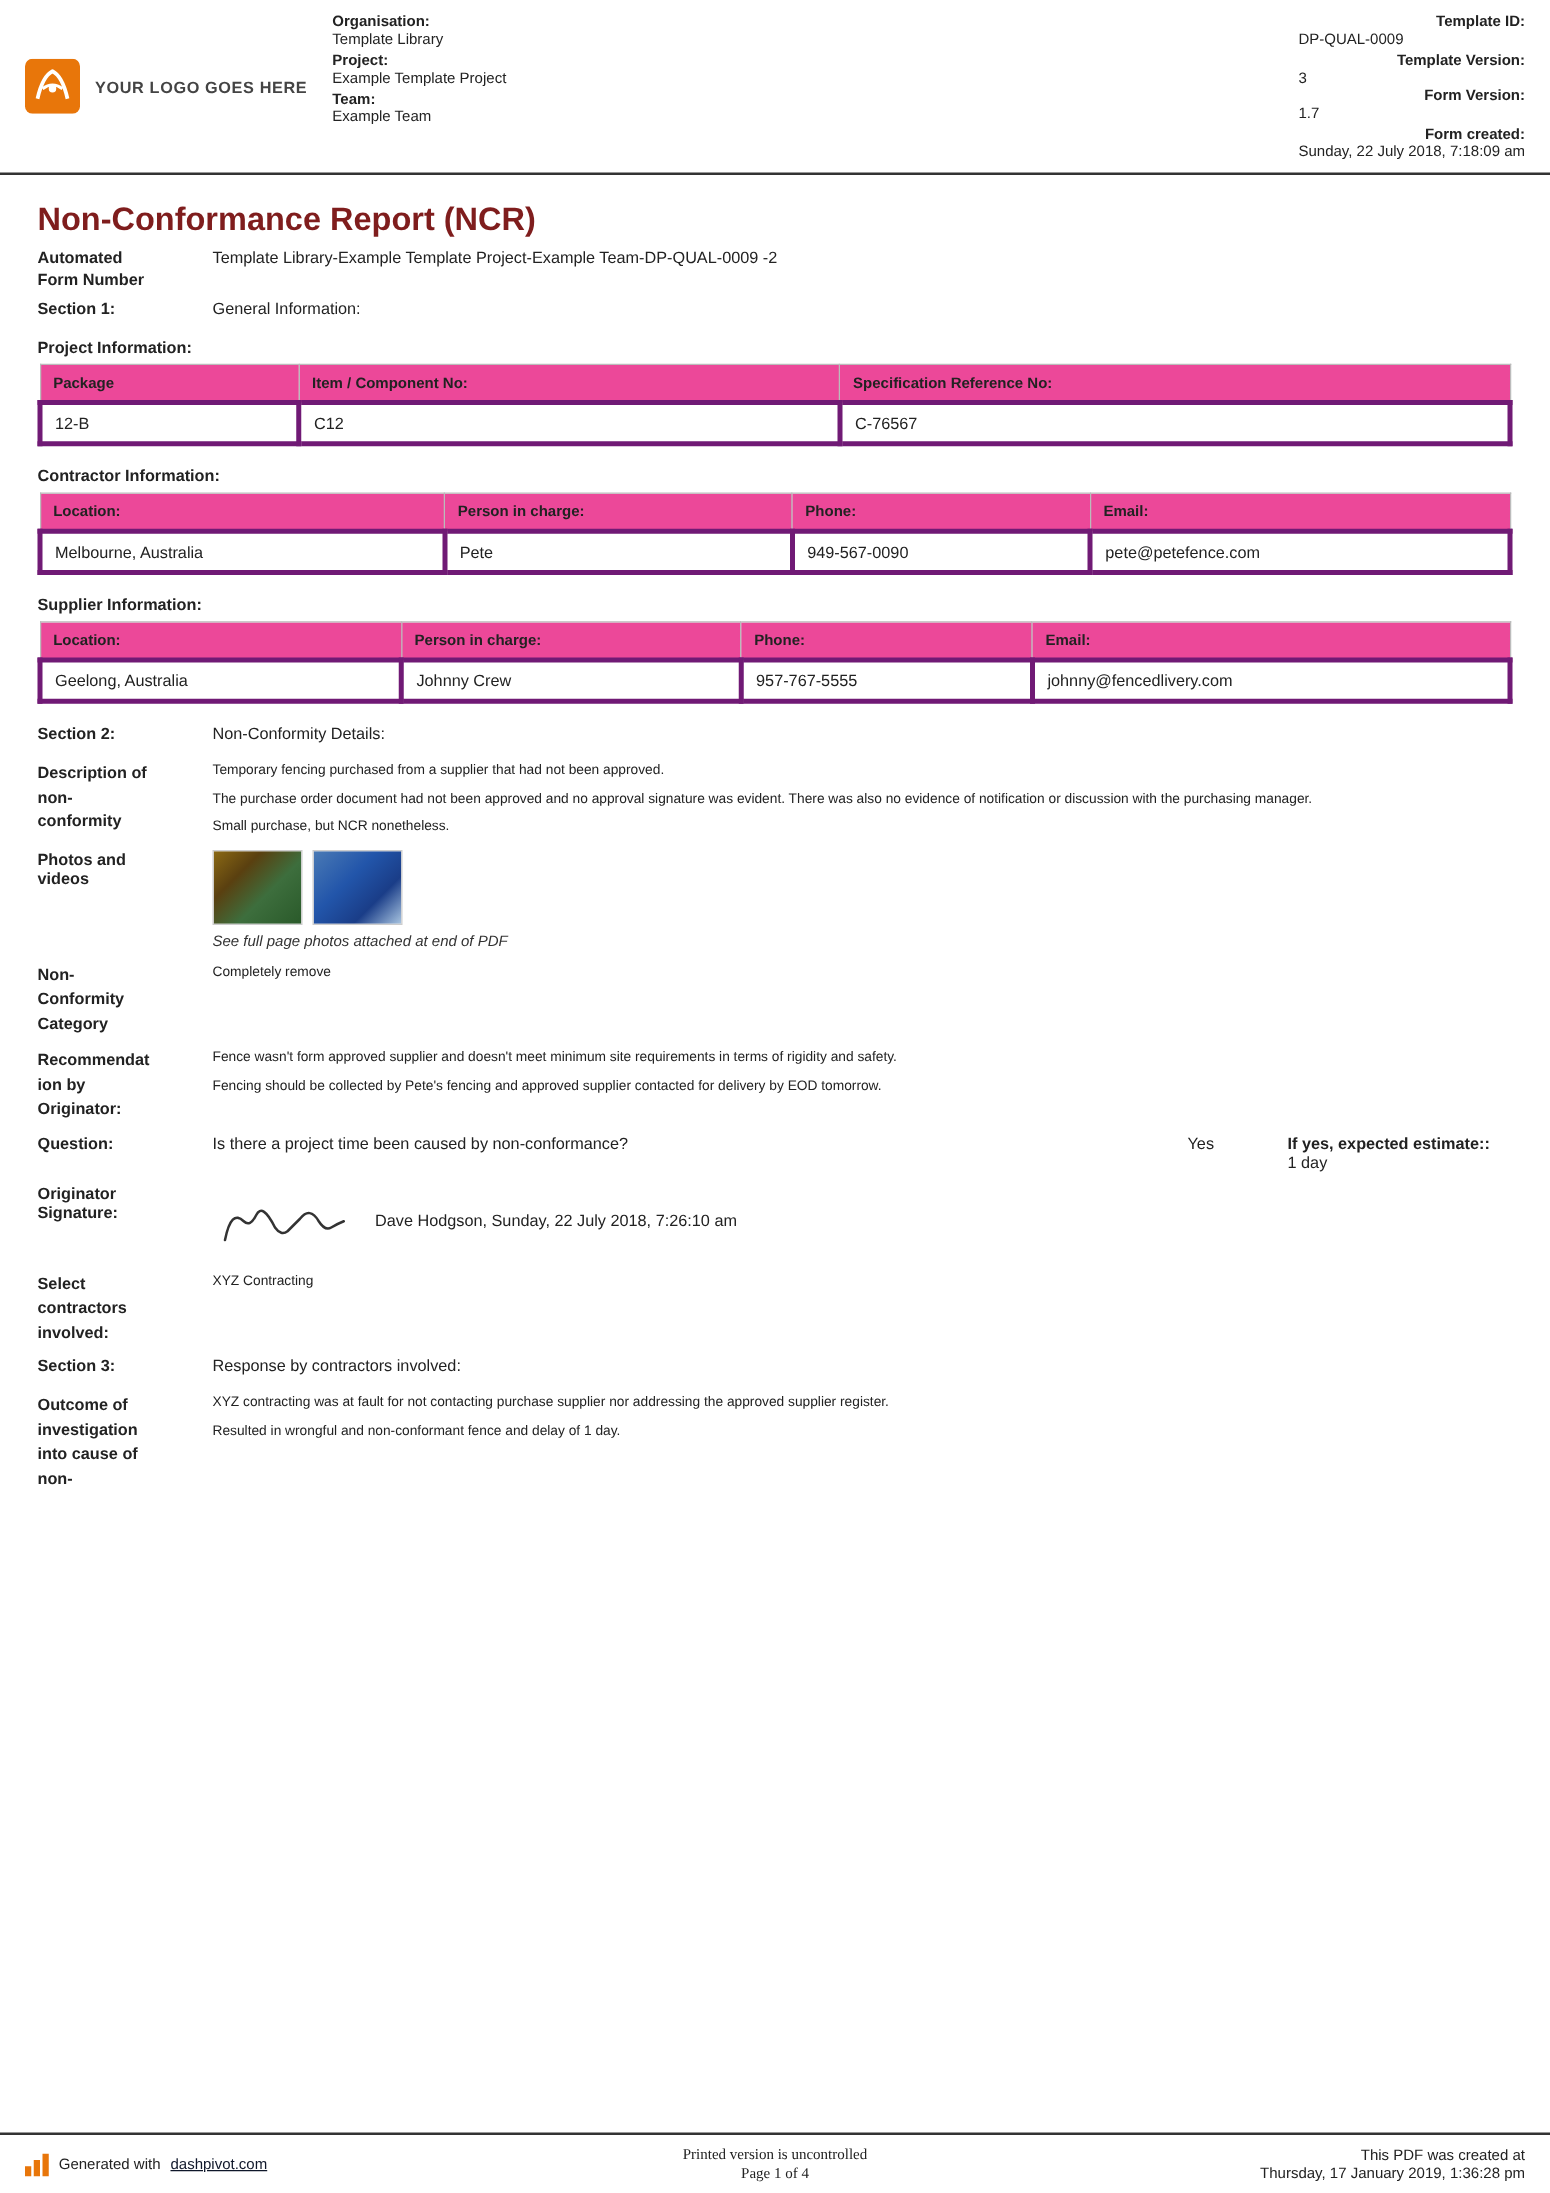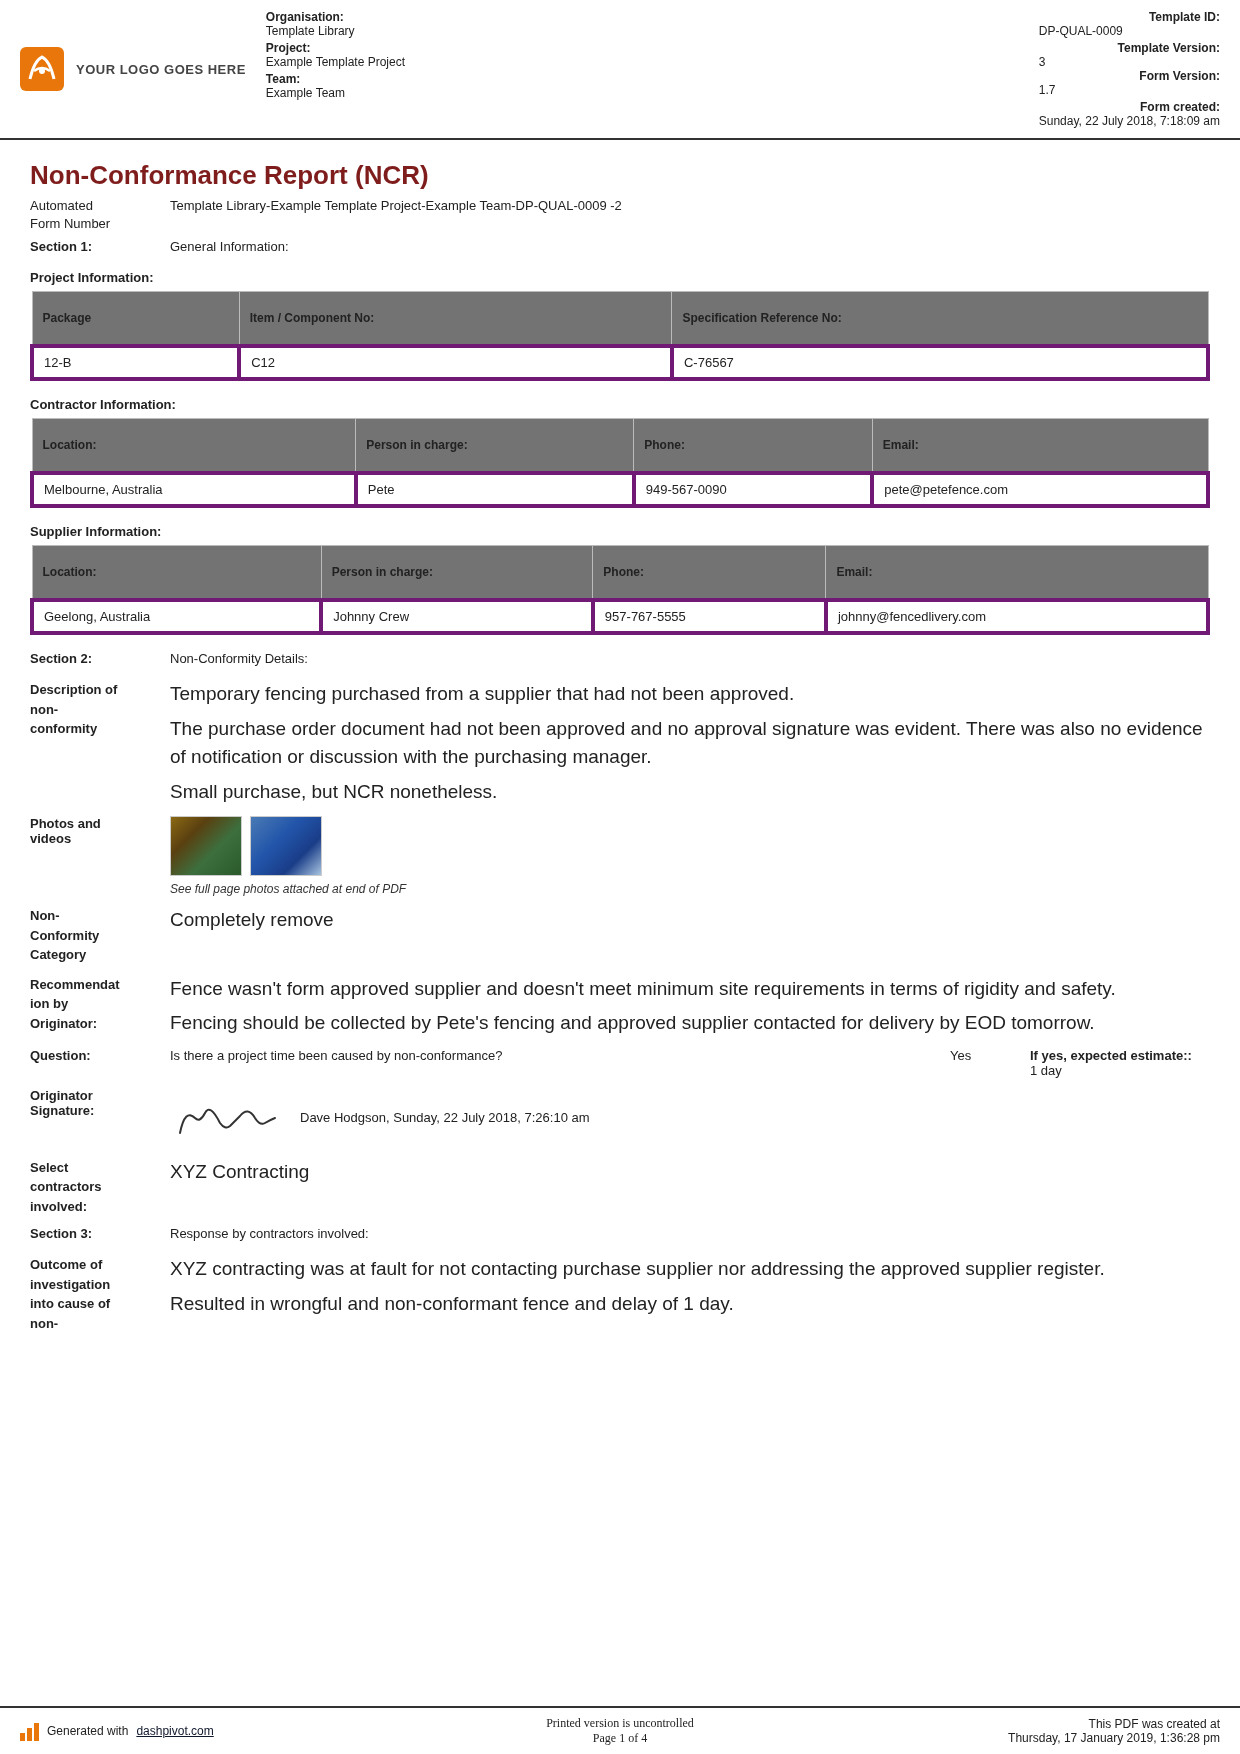--- a/index.html
+++ b/index.html
@@ -78,21 +78,21 @@
       margin-bottom: 6px;
       color: #7f1d1d;
     }
     .form-number-row {
       display: flex;
       gap: 0;
       margin-bottom: 6px;
       align-items: flex-start;
     }
     .form-number-label {
-      font-weight: normal;
+      font-weight: bold;
       min-width: 140px;
       font-size: 13px;
       line-height: 1.4;
     }
     .form-number-value {
       font-size: 13px;
       line-height: 1.4;
     }
     .section-header-row {
       display: flex;
@@ -118,23 +118,23 @@
       margin-top: 16px;
     }
 
     
     .info-table {
       width: 100%;
       border-collapse: collapse;
       margin-bottom: 16px;
     }
     .info-table th {
-      background: #737373;
+      background: #ec4899;
       border: 1px solid #bbb;
-      padding: 19px 10px;
+      padding: 7px 10px;
       font-weight: bold;
       font-size: 12px;
       text-align: left;
     }
     .info-table td {
       border: 4px solid #701a75;
       padding: 7px 10px;
       font-size: 13px;
     }
 
@@ -146,21 +146,21 @@
       align-items: flex-start;
     }
     .field-label {
       font-weight: bold;
       min-width: 140px;
       font-size: 13px;
       line-height: 1.5;
       flex-shrink: 0;
     }
     .field-value {
-      font-size: 19px;
+      font-size: 11px;
       line-height: 1.5;
       flex: 1;
     }
     .field-value p {
       margin-bottom: 6px;
     }
     .field-value p:last-child {
       margin-bottom: 0;
     }
 

